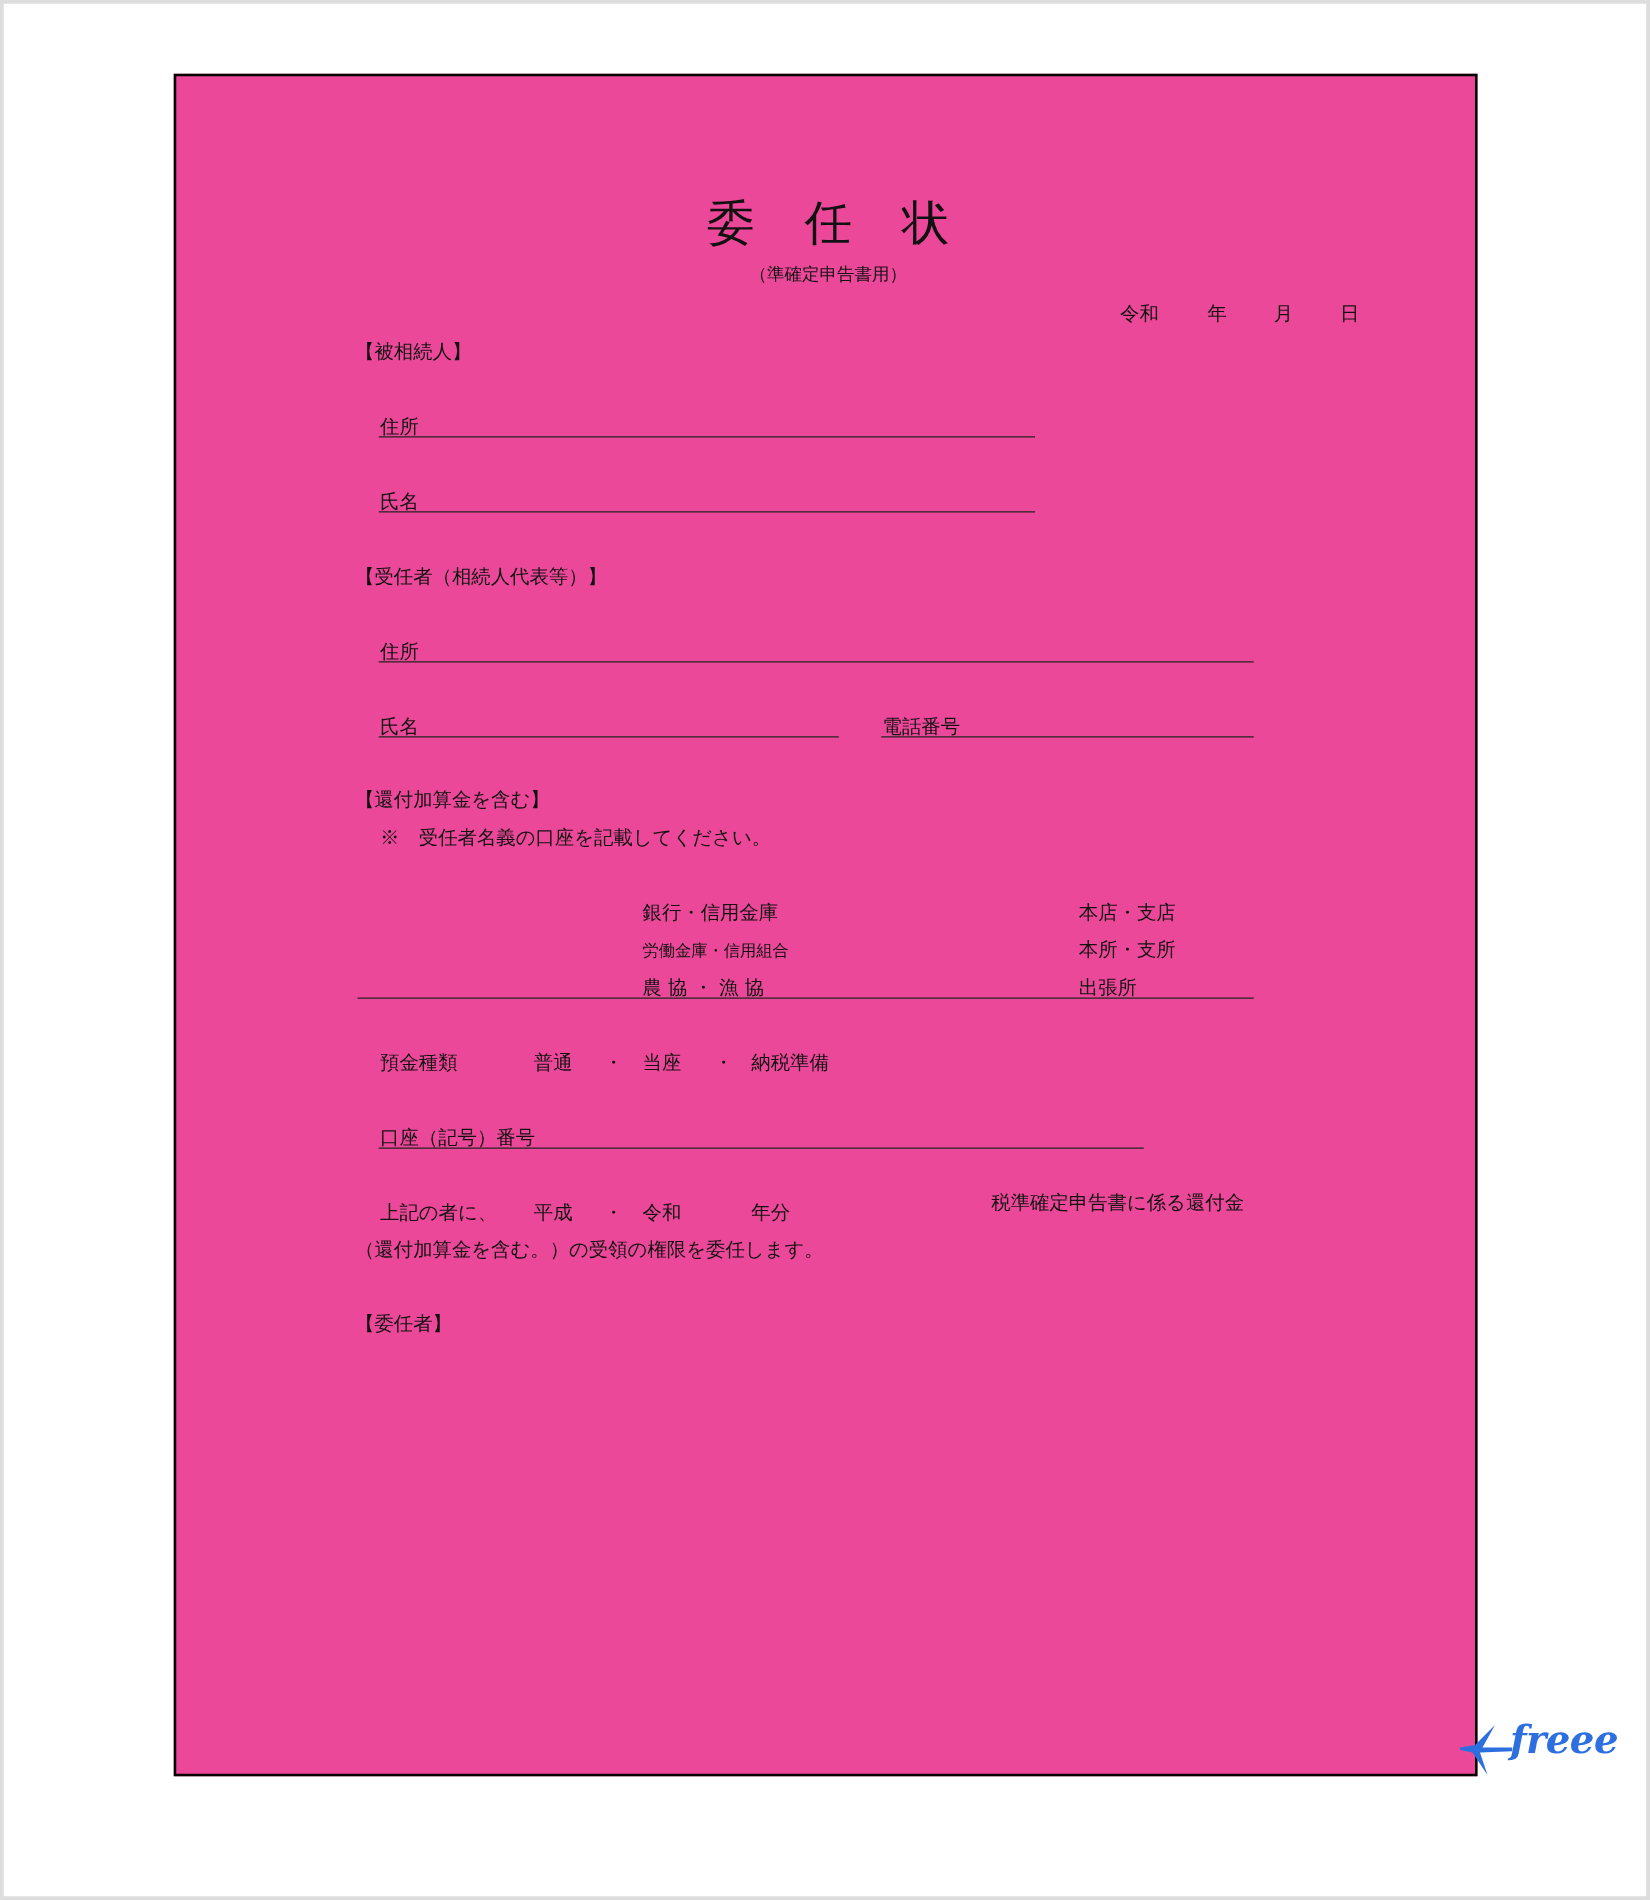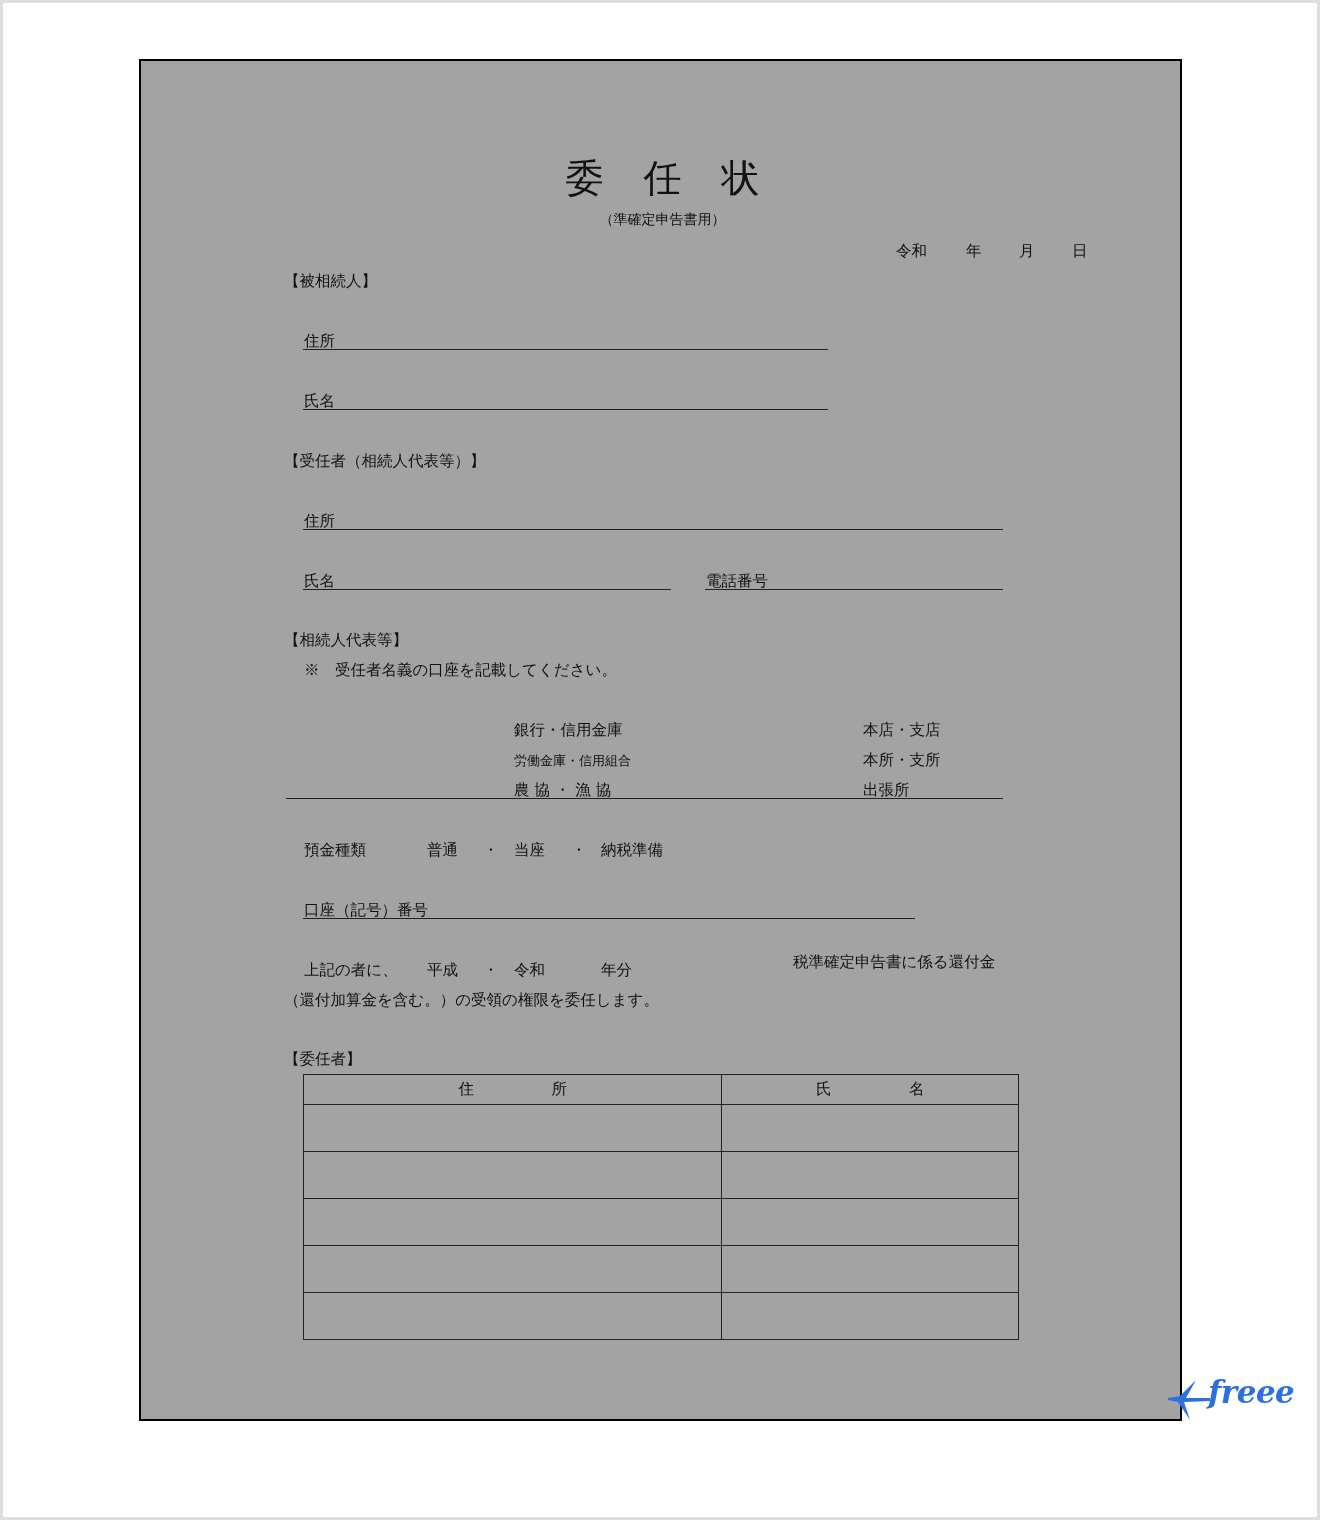--- a/index.html
+++ b/index.html
@@ -8,21 +8,21 @@
     background: #ffffff;
     font-family: "DejaVu Serif", "Liberation Serif", serif;
     color: #111;
   }
   .outer-frame {
     position: absolute; left: 0; top: 0; width: 1314px; height: 1514px;
     border: 3px solid #dddddd; background: #fff;
   }
   .doc {
     position: absolute; left: 139px; top: 59px; width: 1039px; height: 1358px;
-    border: 2px solid #000; background: #a3a3a3;
+    border: 2px solid #000; background: #ec4899;
   }
   .abs { position: absolute; white-space: nowrap; }
   .t16 { font-size: 15.5px; line-height: 18px; }
   .title {
     left: 0; width: 1043px; top: 95px; text-align: center;
     font-size: 38px; letter-spacing: 40px; text-indent: 40px; line-height: 44px;
   }
   .subtitle { left: 0; width: 1043px; top: 150px; text-align: center; font-size: 14px; }
   .uline { position: absolute; height: 0; border-top: 1.5px solid #222; }
   .date-part { font-size: 15.5px; }
@@ -80,21 +80,21 @@
   </div>
   <div>
     <span class="abs t16" style="left:163px; top:511px;">氏名</span>
     <div class="uline" style="left:162px; top:528px; width:368px;"></div>
   </div>
   <div>
     <span class="abs t16" style="left:565px; top:511px;">電話番号</span>
     <div class="uline" style="left:564px; top:528px; width:298px;"></div>
   </div>
 
-  <div class="abs t16" style="left:143px; top:570px;">【相続人代表等】</div>
+  <div class="abs t16" style="left:143px; top:570px;">【還付加算金を含む】</div>
   <div class="abs t16" style="left:163px; top:600px;">※　受任者名義の口座を記載してください。</div>
 
   <div>
     <span class="abs t16" style="left:373px; top:660px;">銀行・信用金庫</span>
     <span class="abs" style="left:373px; top:691px; font-size:13px;">労働金庫・信用組合</span>
     <span class="abs t16" style="left:373px; top:720px;">農 協 ・ 漁 協</span>
     <span class="abs t16" style="left:722px; top:660px;">本店・支店</span>
     <span class="abs t16" style="left:722px; top:690px;">本所・支所</span>
     <span class="abs t16" style="left:722px; top:720px;">出張所</span>
     <div class="uline" style="left:145px; top:737px; width:717px;"></div>
@@ -118,50 +118,20 @@
     <span class="abs t16" style="left:163px; top:900px;">上記の者に、</span>
     <span class="abs t16" style="left:286px; top:900px;">平成</span>
     <span class="abs t16" style="left:342px; top:900px;">・</span>
     <span class="abs t16" style="left:373px; top:900px;">令和</span>
     <span class="abs t16" style="left:460px; top:900px;">年分</span>
     <span class="abs t16" style="left:652px; top:892px;">税準確定申告書に係る還付金</span>
     <span class="abs t16" style="left:143px; top:930px;">（還付加算金を含む。）の受領の権限を委任します。</span>
   </div>
 
   <div class="abs t16" style="left:143px; top:989px;">【委任者】</div>
-  <table class="mandator">
-    <thead>
-      <tr>
-        <th class="col-addr">住　　　　　所</th>
-        <th class="col-name">氏　　　　　名</th>
-      </tr>
-    </thead>
-    <tbody>
-      <tr>
-        <td></td>
-        <td></td>
-      </tr>
-      <tr>
-        <td></td>
-        <td></td>
-      </tr>
-      <tr>
-        <td></td>
-        <td></td>
-      </tr>
-      <tr>
-        <td></td>
-        <td></td>
-      </tr>
-      <tr>
-        <td></td>
-        <td></td>
-      </tr>
-    </tbody>
-  </table>
 </div>
 
 <div class="logo">
   <svg width="44" height="44" viewBox="0 0 44 44" style="position:absolute; left:0; top:0;">
     <path d="M2 20 L14 18 L30 2 L20 20 L44 20 L44 23 L18 24 L24 42 L12 24 L2 22 Z" fill="#2e6fe0"></path>
   </svg>
   <span class="logo-text">freee</span>
 </div>
 
 </body></html>

